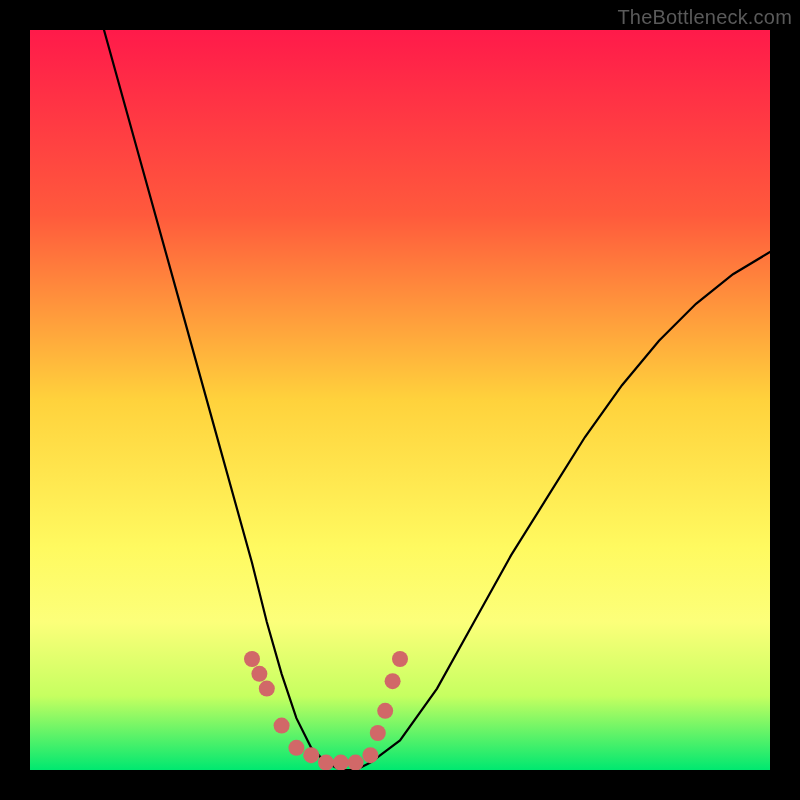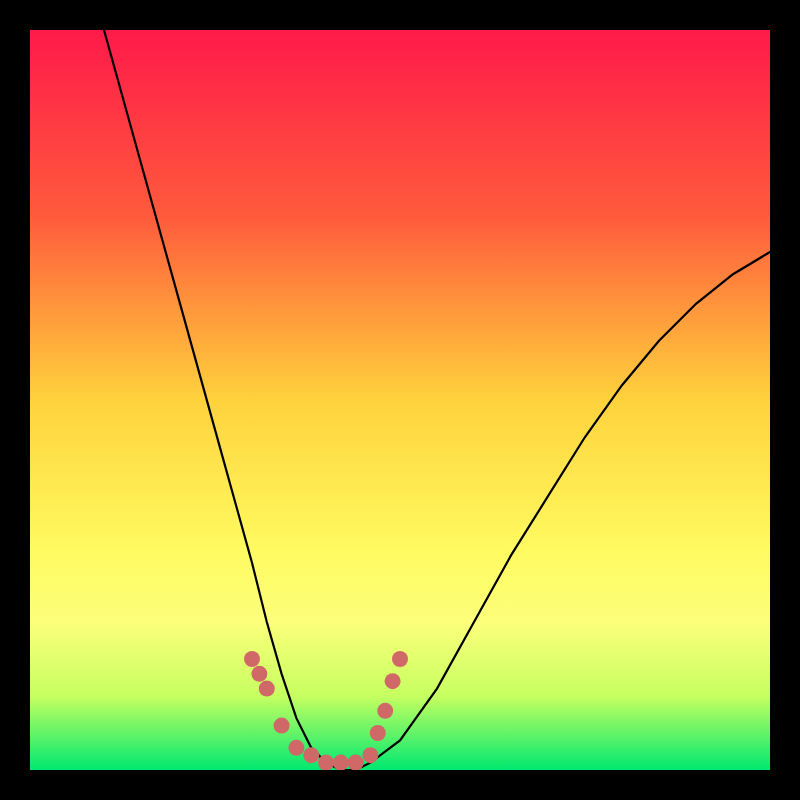--- a/index.html
+++ b/index.html
@@ -67,13 +67,14 @@
           <circle cx="310.8" cy="732.6" r="8" fill="#d16868"></circle>
           <circle cx="325.6" cy="732.6" r="8" fill="#d16868"></circle>
           <circle cx="340.4" cy="725.2" r="8" fill="#d16868"></circle>
           <circle cx="347.8" cy="703.0" r="8" fill="#d16868"></circle>
           <circle cx="355.2" cy="680.8" r="8" fill="#d16868"></circle>
           <circle cx="362.6" cy="651.2" r="8" fill="#d16868"></circle>
           <circle cx="370.0" cy="629.0" r="8" fill="#d16868"></circle>
         </g>
     </svg>
   </div>
+  <div class="watermark">TheBottleneck.com</div>
 </div>
 
 </body></html>

